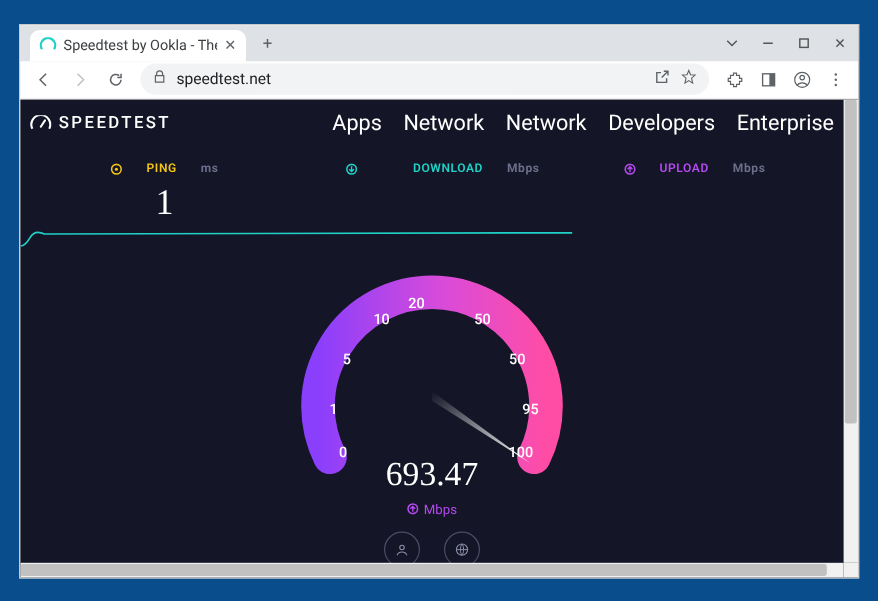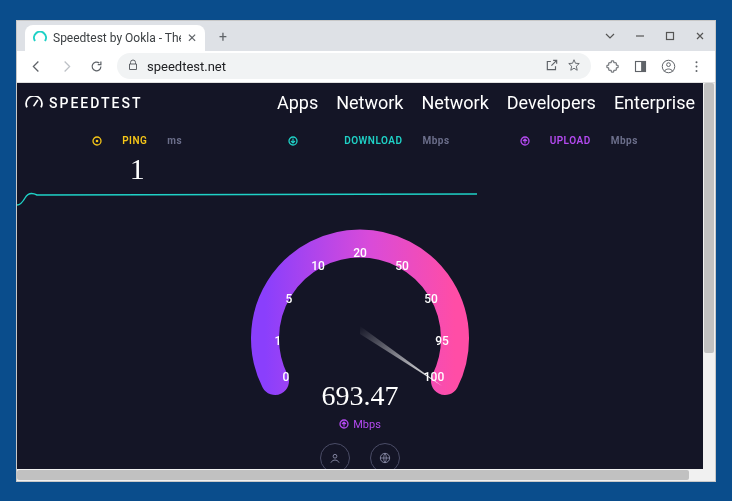--- a/index.html
+++ b/index.html
@@ -242,21 +242,21 @@
           </defs>
           <path d="M 30 165 A 95 95 0 1 1 200 165" fill="none" stroke="url(#arcg)" stroke-width="28" stroke-linecap="round"></path>
 
           <path d="M115 110 L197 170 L115 118 Z" fill="url(#needleg)"></path>
         </svg>
         <div class="gauge-ticks">
           <span class="tick" style="left:41px; top:161px;">0</span>
           <span class="tick" style="left:33px; top:125px;">1</span>
           <span class="tick" style="left:44px; top:83px;">5</span>
           <span class="tick" style="left:73px; top:50px;">10</span>
-          <span class="tick" style="left:115px; top:37px;">20</span>
+          <span class="tick" style="left:102px; top:37px;">20</span>
           <span class="tick" style="left:157px; top:50px;">50</span>
           <span class="tick" style="left:186px; top:83px;">50</span>
           <span class="tick" style="left:197px; top:125px;">95</span>
           <span class="tick" style="left:189px; top:161px;">100</span>
         </div>
         <div class="gauge-val">693.47</div>
       </div>
       <div class="gauge-unit">
         <svg viewBox="0 0 10 10">
             <circle cx="5" cy="5" r="4" fill="none" stroke="#b44af0" stroke-width="1.3"></circle>

